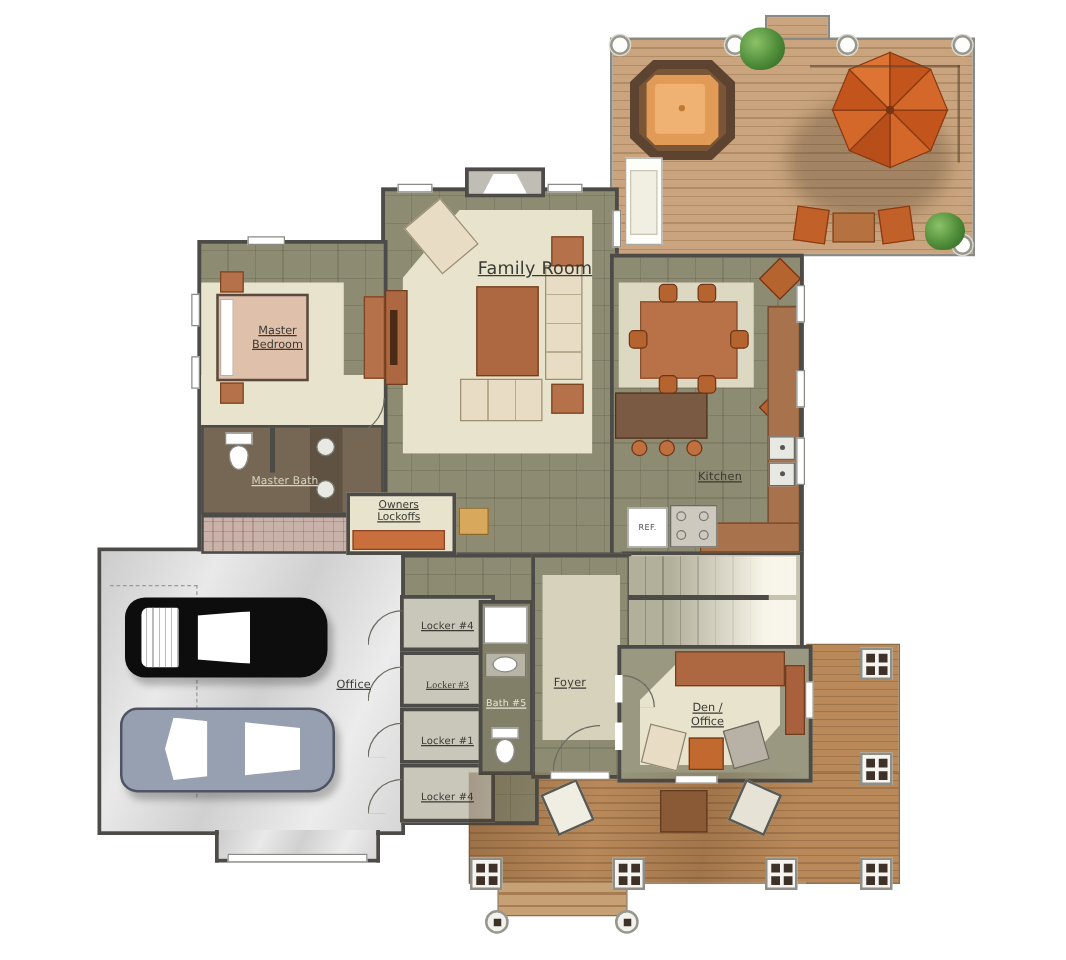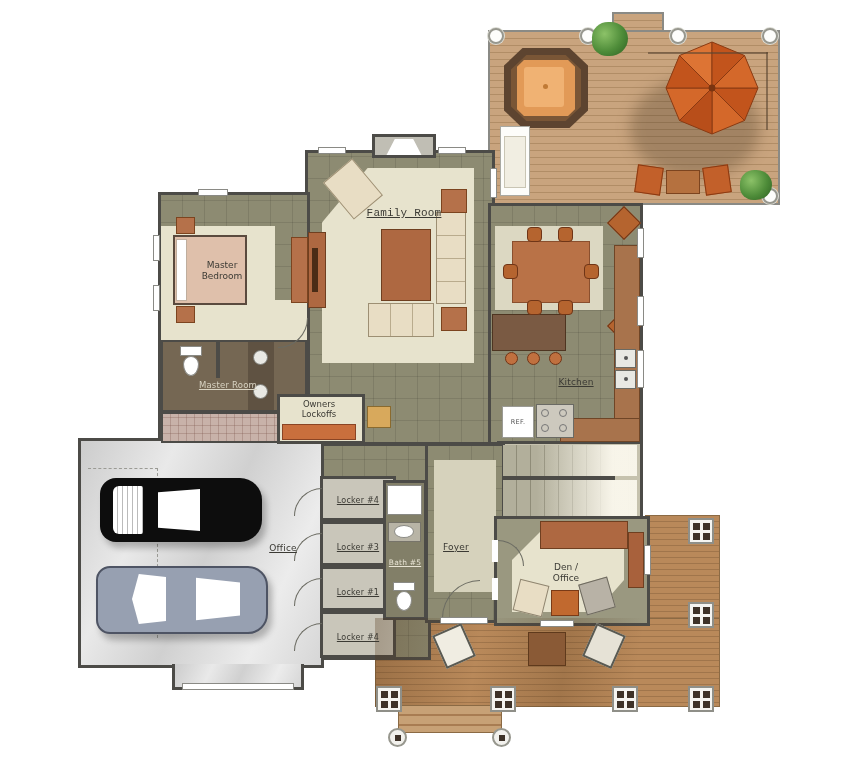--- a/index.html
+++ b/index.html
@@ -15,21 +15,21 @@
   .porchwood{background:repeating-linear-gradient(180deg,var(--porch_wood) 0 5px,var(--porch_line) 5px 6px);}
   .concrete{background:linear-gradient(115deg,#cccccc 0%,#e9e9e9 28%,#d0d0d0 52%,#ececec 78%,#d6d6d6 100%);}
   .pinktile{background-color:var(--tile_pink);
     background-image:repeating-linear-gradient(0deg,transparent 0 7px,rgba(120,80,70,.28) 7px 8px),
                      repeating-linear-gradient(90deg,transparent 0 7px,rgba(120,80,70,.28) 7px 8px);}
   .bathfloor{background:var(--bath_floor);}
   .lbl{position:absolute;font-size:9px;color:var(--label);text-decoration:underline;
        white-space:nowrap;transform:translateX(-50%);letter-spacing:.2px;text-align:center;z-index:40;}
   .lbl2{position:absolute;font-size:9px;color:var(--label);transform:translateX(-50%);
         text-align:center;line-height:11px;z-index:40;white-space:nowrap;}
-  .lbl2 span{display:block;}
+  .lbl2 span{display:block;text-decoration:underline;}
   .win{background:#fff;border:1px solid #8a8a85;z-index:30;}
   .gap{background:#fff;z-index:30;}
   .arc{border:1px solid #6b6b62;border-width:1px 0 0 1px;border-radius:100% 0 0 0;
        background:transparent;z-index:28;}
   .col-round{width:16px;height:16px;border-radius:50%;background:#fdfdfb;border:2px solid #97978e;
              box-shadow:0 0 0 1px #dcdcd4;z-index:25;}
   .col-sq{width:26px;height:26px;background:#f5f4f0;border:2px solid #8f8f88;z-index:25;
           display:grid;grid-template-columns:1fr 1fr;gap:3px;padding:3px;}
   .col-sq i{background:#3e3228;width:7px;height:7px;display:block;}
   .plant{border-radius:48% 52% 55% 45%;z-index:26;
@@ -316,34 +316,34 @@
 
   <div class="el gap" style="left:440px;top:617px;width:48px;height:7px;border:1px solid #8a8a85;"></div>
   <div class="el arc" style="left:442px;top:580px;width:38px;height:38px;"></div>
 
   <div class="el gap" style="left:492px;top:540px;width:6px;height:22px;"></div>
   <div class="el gap" style="left:492px;top:578px;width:6px;height:22px;"></div>
   <div class="el arc" style="left:498px;top:540px;width:26px;height:26px;transform:rotate(90deg);"></div>
 
   <div class="el arc" style="left:278px;top:318px;width:30px;height:30px;transform:rotate(180deg);"></div>
 
-  <div class="lbl" style="left:404px;top:207px;font-size:11px;font-family:Liberation Mono, monospace;">Family Room</div>
+  <div class="lbl" style="left:428px;top:207px;font-size:14px;">Family Room</div>
   <div class="lbl2" style="left:222px;top:260px;">
     <span>Master</span>
     <span>Bedroom</span>
   </div>
-  <div class="lbl" style="left:228px;top:380px;font-size:8.5px;color:#d8d3c2;">Master Room</div>
+  <div class="lbl" style="left:228px;top:380px;font-size:8.5px;color:#d8d3c2;">Master Bath</div>
   <div class="lbl2" style="left:319px;top:399px;font-size:8.5px;line-height:10px;">
     <span>Owners</span>
     <span>Lockoffs</span>
   </div>
   <div class="lbl" style="left:576px;top:377px;">Kitchen</div>
   <div class="lbl" style="left:283px;top:543px;">Office</div>
   <div class="lbl" style="left:358px;top:496px;font-size:8px;">Locker #4</div>
-  <div class="lbl" style="left:358px;top:543px;font-size:8px;">Locker #3</div>
+  <div class="lbl" style="left:358px;top:543px;font-size:8px;font-family:Liberation Serif, serif;">Locker #3</div>
   <div class="lbl" style="left:358px;top:588px;font-size:8px;">Locker #1</div>
   <div class="lbl" style="left:358px;top:633px;font-size:8px;">Locker #4</div>
   <div class="lbl" style="left:405px;top:558px;font-size:7.5px;color:#e8e4d4;">Bath #5</div>
   <div class="lbl" style="left:456px;top:542px;">Foyer</div>
   <div class="lbl2" style="left:566px;top:562px;">
     <span>Den /</span>
     <span>Office</span>
   </div>
 
 </div>

